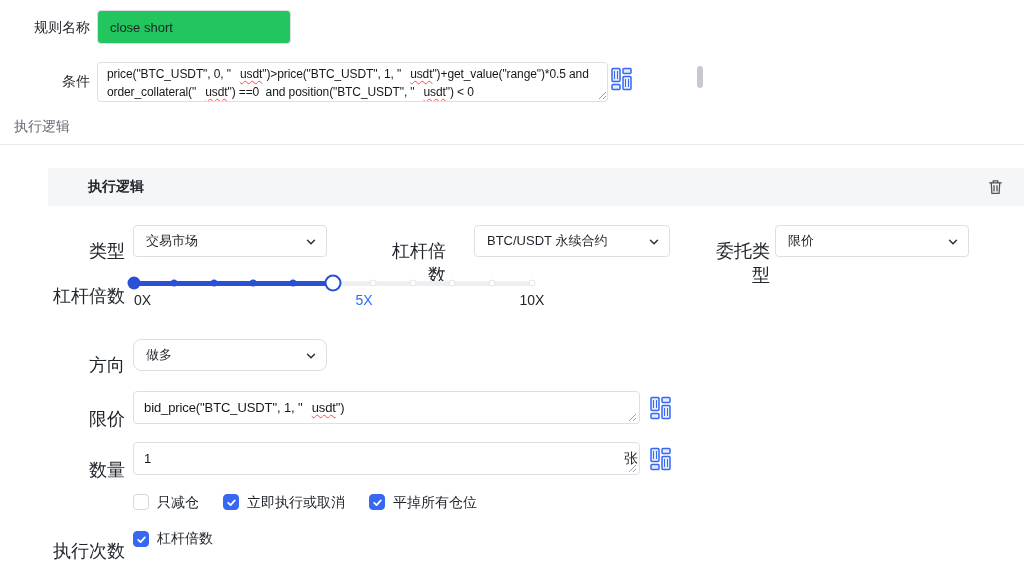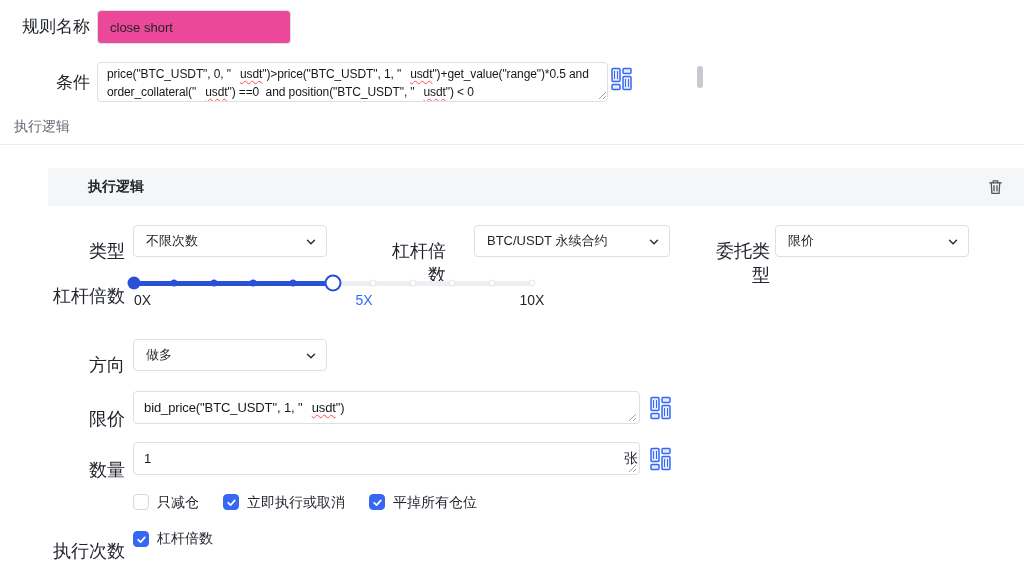--- a/index.html
+++ b/index.html
@@ -4,27 +4,27 @@
 <style>
   :root{
     --accent-blue:#3668f4; --slider-blue:#2a50d8; --link-blue:#2f6bff;
     --misspell-red:#ff4d4f; --header-bg:#f5f6f7; --border:#dcdfe6;
     --text-dark:#1f232a; --text-gray:#646a73;
   }
   *{box-sizing:border-box;margin:0;padding:0;}
   body{background:#fff;font-family:"Liberation Sans","DejaVu Sans",sans-serif;color:var(--text-dark);}
   .page{position:relative;width:1024px;height:570px;background:#fff;overflow:hidden;}
 
-  .flabel{font-size:17px;color:var(--text-dark);padding-left:19px;}
+  .flabel{font-size:14px;color:var(--text-dark);padding-left:19px;}
   .abs{position:absolute;}
 
   
   .name-label{left:0;top:10px;width:90px;height:34px;line-height:34px;text-align:right;}
   .name-input{left:97px;top:10px;width:194px;height:34px;border:1px solid var(--border);border-radius:4px;
-    font-size:13px;color:var(--text-dark);padding:0 12px;outline:none;font-family:inherit;background:#ec4899;}
+    font-size:13px;color:var(--text-dark);padding:0 12px;outline:none;font-family:inherit;background:#22c55e;}
   .cond-label{left:0;top:62px;width:90px;height:40px;display:flex;align-items:center;justify-content:flex-end;}
   .codebox{border:1px solid var(--border);border-radius:4px;background:#fff;font-size:12px;line-height:18px;
     padding:2px 9px;white-space:pre-wrap;overflow:hidden;color:#14171c;letter-spacing:-0.1px;}
   .cond-box{left:97px;top:62px;width:511px;height:40px;}
   .misspell{text-decoration:underline wavy var(--misspell-red);text-decoration-thickness:1px;text-underline-offset:2px;margin-left:9px;}
   .scroll-thumb{position:absolute;right:2px;top:4px;width:6px;height:22px;border-radius:3px;background:#c6c9d0;}
   .resize-grip{position:absolute;right:1px;bottom:1px;width:9px;height:9px;}
   .cond-icon{left:611px;top:67px;}
 
   .section-title{left:14px;top:118px;font-size:14px;color:var(--text-gray);}
@@ -111,21 +111,21 @@
             <path d="M5.8 4.3 V2.8 h4.4 v1.5"></path>
             <path d="M4 4.5 l0.6 10 h6.8 l0.6 -10"></path>
             <path d="M6.6 7.2 v5 M9.4 7.2 v5"></path>
           </g>
         </svg>
       </button>
     </div>
 
     <div class="col-label" style="top:63px;">类型</div>
     <div class="select" style="left:85px;top:57px;width:194px;">
-      <span>不限次数</span>
+      <span>交易市场</span>
       <svg class="chev" width="12" height="12" viewBox="0 0 12 12">
         <path d="M2.5 4.2 L6 7.8 L9.5 4.2" fill="none" stroke="#2a2e36" stroke-width="1.4" stroke-linecap="round"></path>
       </svg>
     </div>
     <div class="col-label" style="left:338px;width:60px;top:63px;">杠杆倍数</div>
     <div class="select" style="left:426px;top:57px;width:196px;">
       <span>BTC/USDT 永续合约</span>
       <svg class="chev" width="12" height="12" viewBox="0 0 12 12">
         <path d="M2.5 4.2 L6 7.8 L9.5 4.2" fill="none" stroke="#2a2e36" stroke-width="1.4" stroke-linecap="round"></path>
       </svg>
@@ -154,21 +154,21 @@
           <div class="lv-dot off" style="left: 80%;"></div>
           <div class="lv-dot off" style="left: 90%;"></div>
           <div class="lv-dot off" style="left: 100%;"></div>
         </div>
     </div>
     <div class="lv-min">0X</div>
     <div class="lv-cur">5X</div>
     <div class="lv-max">10X</div>
 
     <div class="col-label" style="top:177px;">方向</div>
-    <div class="select" style="left:85px;top:171px;width:194px;">
+    <div class="select" style="left:85px;top:171px;width:194px;border-radius:8px;">
       <span>做多</span>
       <svg class="chev" width="12" height="12" viewBox="0 0 12 12">
         <path d="M2.5 4.2 L6 7.8 L9.5 4.2" fill="none" stroke="#2a2e36" stroke-width="1.4" stroke-linecap="round"></path>
       </svg>
     </div>
 
     <div class="col-label" style="top:231px;">限价</div>
     <div class="codebox exprbox" style="top:223px;" role="textbox">bid_price("BTC_USDT", 1, "<span class="misspell">usdt</span>")</div>
     <svg class="resize-grip" style="left:580px;top:245px;" viewBox="0 0 9 9" width="9" height="9">
       <path d="M8 1 L1 8 M8 5 L5 8" stroke="#9aa0a6" stroke-width="1" fill="none"></path>

